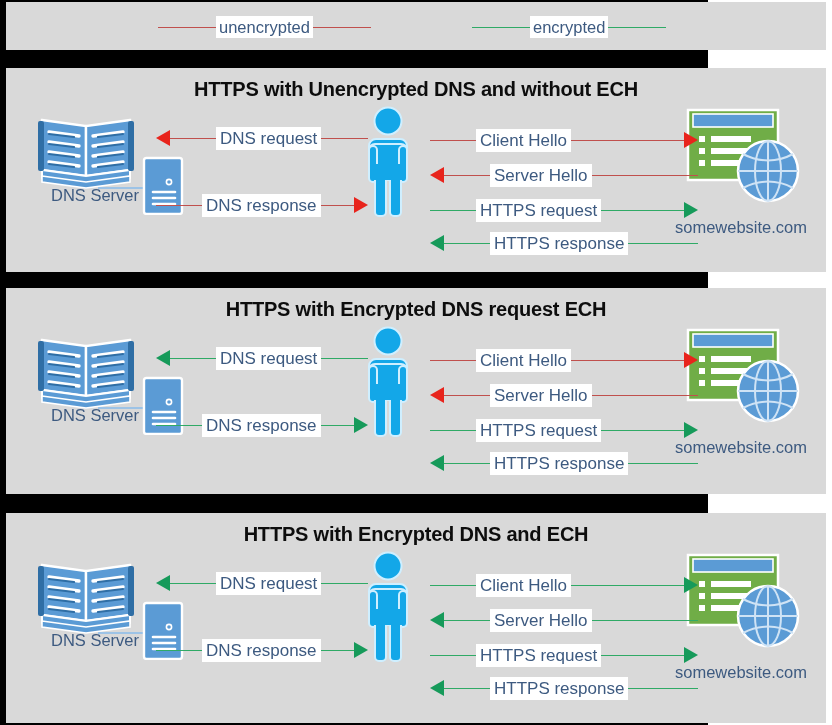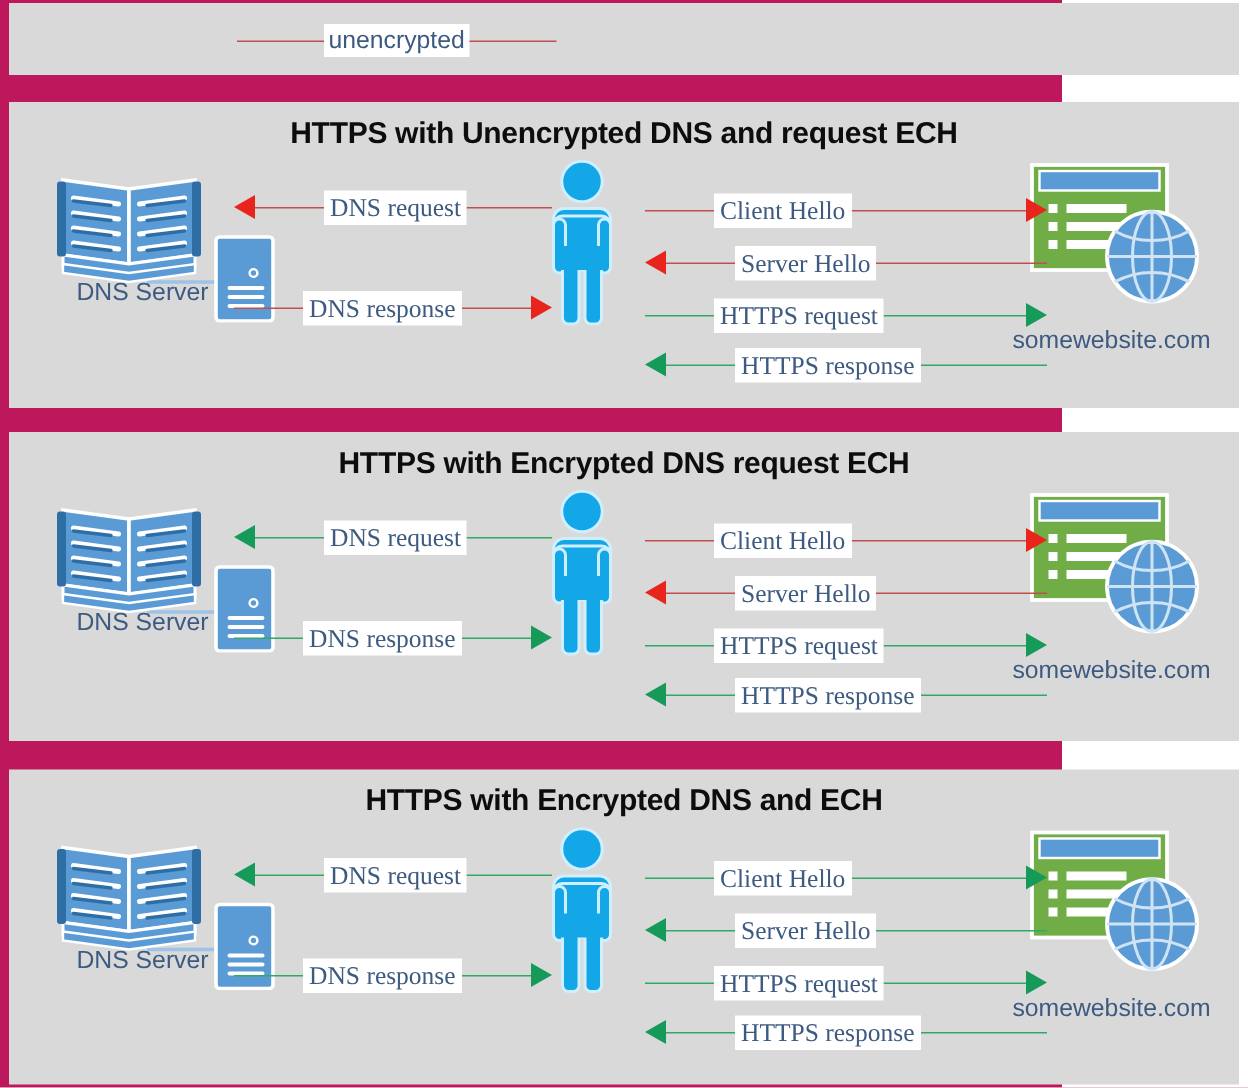--- a/index.html
+++ b/index.html
@@ -2,21 +2,21 @@
 <html><head>
 <meta charset="utf-8">
 <style>
   html,body{margin:0;padding:0;background:#ffffff;}
   body{
     width:832px;height:725px;
     font-family:"Liberation Sans", sans-serif;
     -webkit-font-smoothing:antialiased;
     overflow:hidden;
   }
-  .page{position:relative;width:708px;height:725px;background:#be185d;}
+  .page{position:relative;width:708px;height:725px;background:#000000;}
 
   
   .panel{position:absolute;left:6px;width:820px;background:#d9d9d9;}
   #legend-panel{top:2px;height:48px;}
   #panel-1{top:68px;height:204px;}
   #panel-2{top:288px;height:206px;}
   #panel-3{top:513px;height:210px;}
 
   
   .legend-item{position:absolute;top:14px;height:22px;display:flex;align-items:center;}
@@ -47,21 +47,21 @@
   .person{position:absolute;left:352px;top:38px;width:60px;height:112px;}
 
   
   .website{position:absolute;left:680px;top:40px;width:118px;height:98px;}
   .website-label{
     position:absolute;left:635px;top:150px;width:200px;text-align:center;
     color:#3d5a80;font-size:16.5px;white-space:nowrap;
   }
 
   
-  .arrow-row{position:absolute;height:24px;display:flex;align-items:center;font-family:Liberation Serif, serif;}
+  .arrow-row{position:absolute;height:24px;display:flex;align-items:center;}
   .arrow-row .seg{height:0;border-top:1.7px solid #c0504d;flex:0 0 auto;}
   .arrow-row.green .seg{border-top-color:#2faa66;}
   .arrow-row .lbl{
     background:#ffffff;color:#3d5a80;font-size:17px;line-height:21px;
     padding:1px 4px;white-space:nowrap;z-index:2;
   }
   .head{width:0;height:0;border-top:8px solid transparent;border-bottom:8px solid transparent;flex:0 0 auto;}
   .head.right{border-left:14px solid #e8241c;}
   .head.left{border-right:14px solid #e8241c;}
   .arrow-row.green .head.right{border-left-color:#169a5a;}
@@ -77,24 +77,29 @@
 <body>
 
 <div class="page">
 
   <div class="panel" id="legend-panel">
     <div class="legend-item" id="legend-unencrypted">
       <div class="legend-line"></div>
       <div class="legend-label">unencrypted</div>
       <div class="legend-line"></div>
     </div>
+    <div class="legend-item" id="legend-encrypted">
+      <div class="legend-line green"></div>
+      <div class="legend-label">encrypted</div>
+      <div class="legend-line green"></div>
+    </div>
   </div>
 
   <div class="panel" id="panel-1">
-      <div class="panel-title">HTTPS with Unencrypted DNS and request ECH</div>
+      <div class="panel-title">HTTPS with Unencrypted DNS and without ECH</div>
       <div class="dns-group"><svg width="160" height="105" viewBox="0 0 160 105">
 
     <line x1="62" y1="78" x2="108" y2="78" stroke="#9dc3e6" stroke-width="2.2"></line>
 
     <g>
       <path d="M6 10 L50 16 L50 66 L6 60 Z" fill="#5b9bd5" stroke="#ffffff" stroke-width="2.4"></path>
       <path d="M94 10 L50 16 L50 66 L94 60 Z" fill="#5b9bd5" stroke="#ffffff" stroke-width="2.4"></path>
       <path d="M6 60 L50 66 L94 60 L94 68 L50 74 L6 68 Z" fill="#5b9bd5" stroke="#ffffff" stroke-width="2"></path>
       <path d="M6 66 L50 72 L94 66 L94 72 L50 78 L6 72 Z" fill="#5b9bd5" stroke="#ffffff" stroke-width="1.6"></path>
       <g stroke="#ffffff" stroke-width="3.4" stroke-linecap="round">

